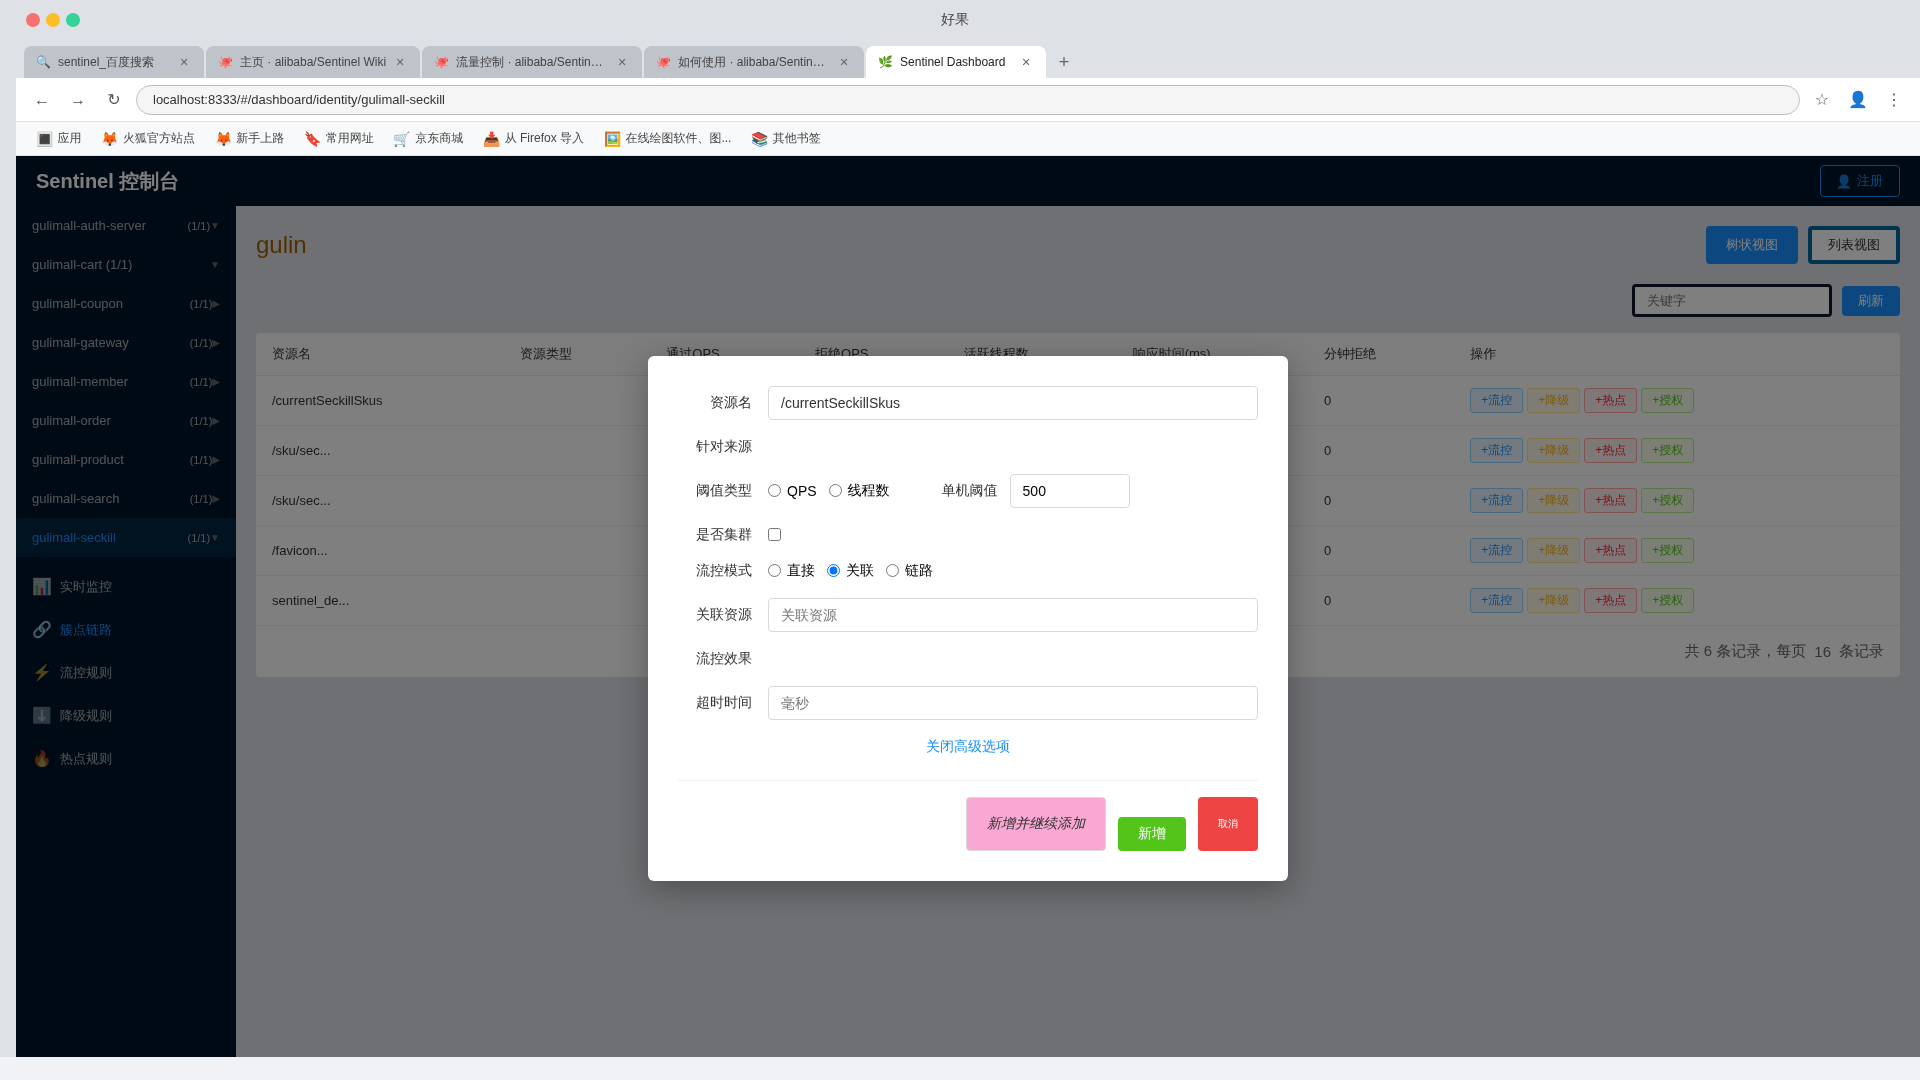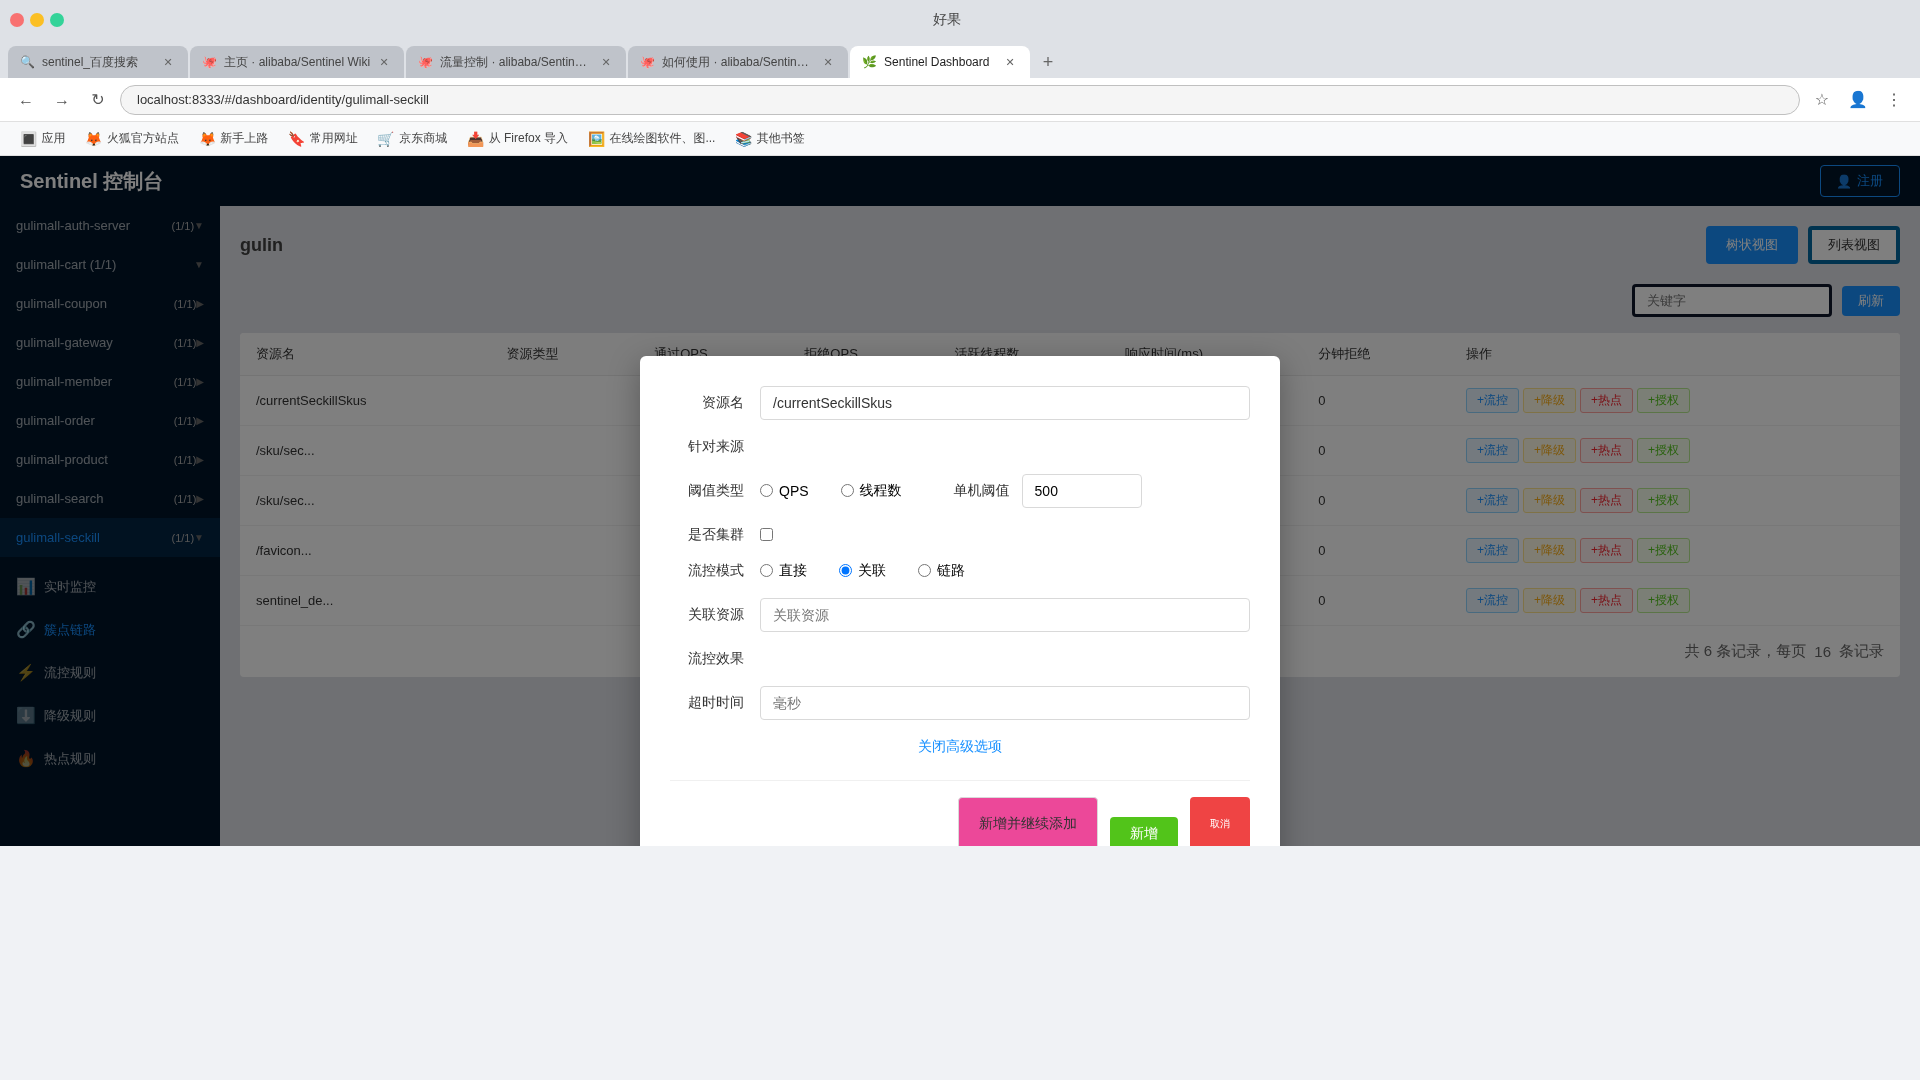--- a/index.html
+++ b/index.html
@@ -1,19 +1,19 @@
 <!DOCTYPE html>
 <html><head>
   <meta charset="utf-8">
   <style>
     * { box-sizing: border-box; margin: 0; padding: 0; }
     body { font-family: "Microsoft YaHei", "PingFang SC", sans-serif; font-size: 14px; background: #f0f2f5; }
 
     
-    .browser-chrome { background: #dee1e6; width: 1920px; height: 846px; position: relative; overflow: hidden; }
+    .browser-chrome { background: #dee1e6; width: 1920px; height: 1057px; position: relative; overflow: hidden; padding-left: 16px; }
 
     
     .title-bar { height: 40px; background: #dee1e6; display: flex; align-items: center; justify-content: space-between; padding: 0 10px; }
     .title-bar-left { display: flex; align-items: center; gap: 8px; }
     .window-controls { display: flex; gap: 6px; }
     .win-btn { width: 14px; height: 14px; border-radius: 50%; border: none; cursor: pointer; }
     .win-min { background: #fbbf24; }
     .win-max { background: #34d399; }
     .win-close { background: #f87171; }
 
@@ -76,33 +76,33 @@
 
     
     .modal-overlay { position: absolute; top: 0; left: 0; right: 0; bottom: 0; background: rgba(0,0,0,0.5); display: flex; align-items: center; justify-content: center; z-index: 100; }
     .modal { background: #fff; border-radius: 6px; padding: 30px; width: 640px; box-shadow: 0 8px 32px rgba(0,0,0,0.3); position: relative; }
 
     .form-row { display: flex; align-items: center; margin-bottom: 18px; }
     .form-label { width: 90px; text-align: right; padding-right: 16px; color: #333; font-size: 14px; flex-shrink: 0; }
     .form-control { flex: 1; }
     .form-input { width: 100%; padding: 8px 12px; border: 1px solid #d9d9d9; border-radius: 4px; font-size: 14px; outline: none; color: #333; }
 
-    .radio-group { display: flex; align-items: center; gap: 32px; }
+    .radio-group { display: flex; align-items: center; gap: 12px; }
     .radio-item { display: flex; align-items: center; gap: 6px; cursor: pointer; }
     .radio-item input[type="radio"] { cursor: pointer; }
     .threshold-row { display: flex; align-items: center; gap: 12px; }
     .threshold-label { color: #333; font-size: 14px; }
     .threshold-input { width: 120px; padding: 8px 12px; border: 1px solid #d9d9d9; border-radius: 4px; font-size: 14px; outline: none; }
 
     .checkbox-item { display: flex; align-items: center; gap: 8px; cursor: pointer; }
 
     .link-toggle { color: #1890ff; cursor: pointer; text-decoration: none; font-size: 14px; }
 
     .modal-footer { display: flex; justify-content: flex-end; gap: 12px; margin-top: 24px; padding-top: 16px; border-top: 1px solid #f0f0f0; }
-    .btn-save-continue { padding: 8px 20px; background: #ec4899; border: 1px solid #d9d9d9; border-radius: 4px; font-size: 14px; cursor: pointer; color: #333; }
+    .btn-save-continue { padding: 8px 20px; background: #f9a8d4; border: 1px solid #d9d9d9; border-radius: 4px; font-size: 14px; cursor: pointer; color: #333; font-style: italic; }
     .btn-confirm { padding: 8px 20px; background: #52c41a; color: #fff; border: none; border-radius: 4px; font-size: 14px; cursor: pointer; margin-top: 20px; }
     .btn-cancel { padding: 8px 20px; background: #ef4444; color: #fff; border: none; border-radius: 4px; font-size: 10px; cursor: pointer; }
   </style>
 </head>
 <body>
 
 <div class="browser-chrome">
 
   <div class="title-bar">
     <div class="title-bar-left">
@@ -270,21 +270,21 @@
           <span class="menu-icon">🔥</span>
           <span>热点规则</span>
         </div>
       </div>
     </div>
 
     <div class="main-content" style="margin-top:50px;">
 
       <div class="page-header">
         <div style="flex:1;display:flex;align-items:center;">
-          <span style="font-size:18px;font-weight:bold;color:#404040;">gulin</span>
+          <span style="font-size:24px;font-weight:normal;color:#a16207;">gulin</span>
         </div>
         <button class="view-btn active">树状视图</button>
         <button class="view-btn">列表视图</button>
       </div>
 
       <div style="display:flex;align-items:center;justify-content:flex-end;gap:10px;margin-bottom:16px;">
         <input type="text" class="search-input" placeholder="关键字" style="">
         <button class="refresh-btn">刷新</button>
       </div>
 

